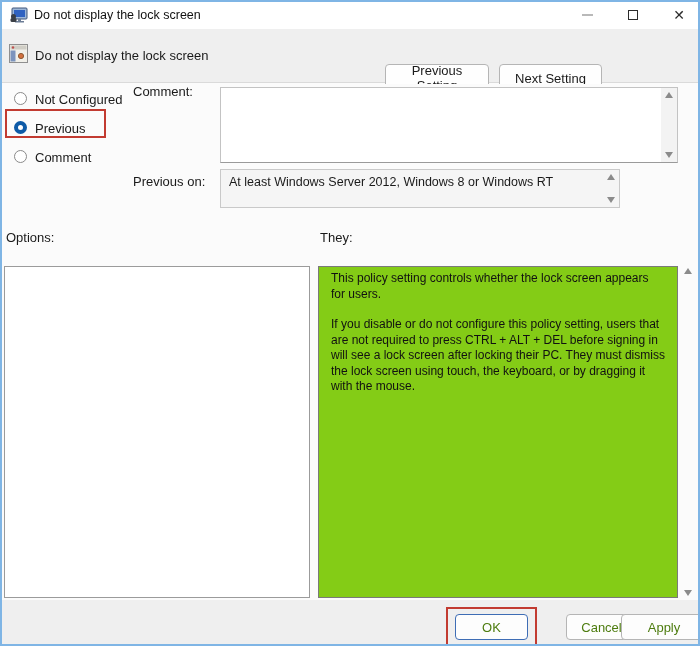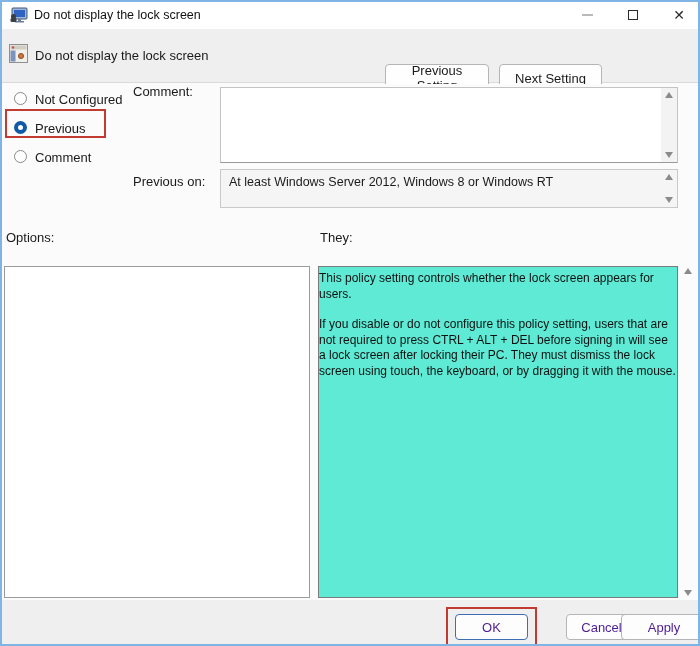--- a/index.html
+++ b/index.html
@@ -45,39 +45,39 @@
   .field-label{position:absolute; font-size:13px; color:#1a1a1a;}
   .comment-box{
     position:absolute; left:218px; top:3px; width:458px; height:76px;
     background:#fff; border:1px solid #c3c3c3; border-bottom-color:#9a9a9a; display:flex;
   }
   .comment-box textarea{
     flex:1; border:none; resize:none; outline:none; background:#fff;
     font-family:"Liberation Sans", sans-serif; font-size:12.5px; padding:3px 5px;
   }
   .supported-box{
-    position:absolute; left:218px; top:85px; width:458px; height:39px;
+    position:absolute; left:218px; top:85px; width:400px; height:39px;
     background:#f5f5f5; border:1px solid #c9c9c9; display:flex;
   }
   .supported-text{flex:1; font-size:12.5px; color:#1a1a1a; padding:5px 8px;}
   .scroll-col{width:16px; display:flex; flex-direction:column; justify-content:space-between; align-items:center; padding:4px 0; background:#f3f3f3;}
   .scroll-col.bare{background:transparent;}
   .arr-up{width:0; height:0; border-left:4.5px solid transparent; border-right:4.5px solid transparent; border-bottom:6px solid #8b8b8b;}
   .arr-down{width:0; height:0; border-left:4.5px solid transparent; border-right:4.5px solid transparent; border-top:6px solid #8b8b8b;}
   .options-panel{position:absolute; left:2px; top:182px; width:306px; height:332px; background:#fff; border:1px solid #9b9b9b;}
   .help-panel{
     position:absolute; left:316px; top:182px; width:360px; height:332px;
-    background:#5eead4; border:1px solid #7a7a7a; padding:4px 0; overflow:hidden;
+    background:#84cc16; border:1px solid #7a7a7a; padding:4px 12px; overflow:hidden;
   }
   .help-panel p{font-size:12px; line-height:15.5px; color:#111; margin-bottom:15px;}
   .help-scrollbar{position:absolute; left:678px; top:182px; width:16px; height:332px; display:flex; flex-direction:column; justify-content:space-between; align-items:center; padding:2px 0;}
   
   .footer{position:absolute; left:0; top:598px; width:696px; height:44px; background:#efefef;}
   .ft-btn{
-    position:absolute; top:14px; height:26px; font-size:13px; color:#4c1d95;
+    position:absolute; top:14px; height:26px; font-size:13px; color:#4d7c0f;
     background:#fdfdfd; border:1px solid #b5b5b5; border-radius:4px; cursor:default;
     font-family:"Liberation Sans", sans-serif;
   }
   .btn-ok{left:453px; width:73px; border:1.5px solid #3e6db5;}
   .btn-cancel{left:540px; width:71px;margin-left:24px;}
   .btn-apply{left:619px; width:86px;}
   .ok-highlight{position:absolute; left:444px; top:7px; width:91px; height:40px; border:2px solid var(--red); pointer-events:none;}
 </style>
 </head>
 <body>

